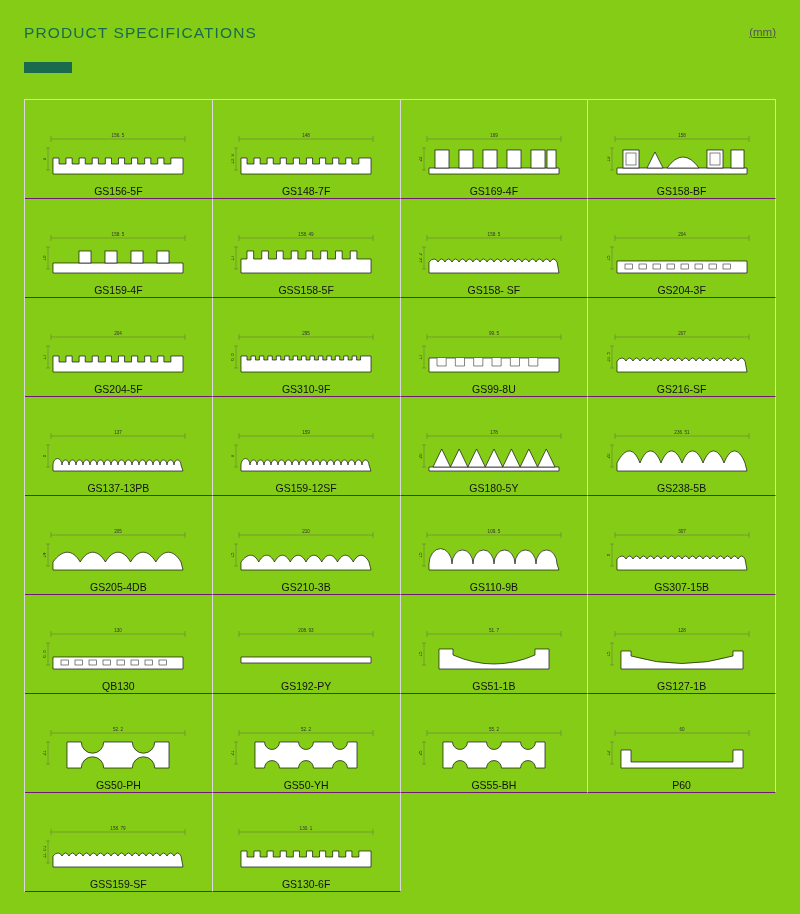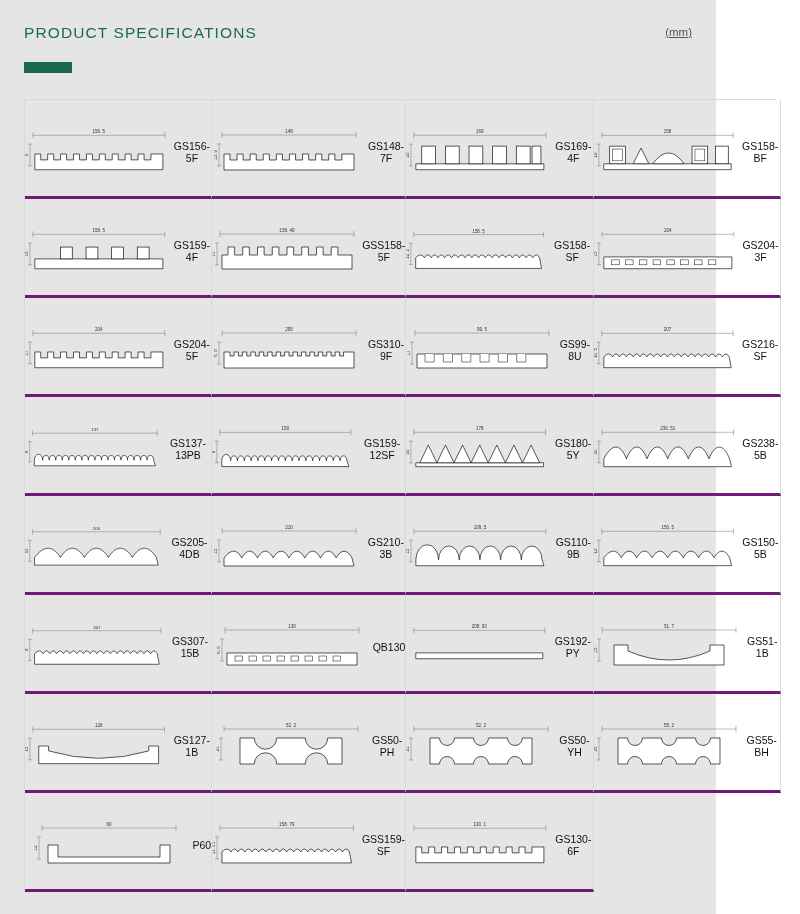--- a/index.html
+++ b/index.html
@@ -4,23 +4,23 @@
 <style>
   * { box-sizing: border-box; }
   html, body {
     margin: 0; padding: 0;
     width: 800px; height: 914px;
     background: #ffffff;
     font-family: "Liberation Sans", sans-serif;
   }
   .page {
     position: relative;
-    width: 716px;
+    width: 800px;
     height: 914px;
-    background: #e5e5e5;
+    background: #84cc16;
   }
   .header {
     position: absolute;
     top: 24px; left: 24px;
     right: 24px;
     height: 60px;
   }
   .title {
     font-size: 15.5px;
     letter-spacing: 1.1px;
@@ -45,24 +45,24 @@
     position: absolute;
     top: 99px; left: 24px;
     width: 752px;
     border-top: 1px solid #d9d9d9;
     border-left: 1px solid #d9d9d9;
     display: grid;
     grid-template-columns: repeat(4, 1fr);
   }
   .cell {
     border-right: 1px solid #d9d9d9;
-    border-bottom: 3px solid #701a75;
+    border-bottom: 1px solid #701a75;
     height: 99px;
     display: flex;
-    flex-direction: row;
+    flex-direction: column;
     align-items: center;
     justify-content: flex-end;
     padding-top: 8px;
     position: relative;
   }
   .fig {
     height: 58px;
     width: 100%;
     display: flex;
     align-items: center;
@@ -435,36 +435,20 @@
      </svg>
         </div>
         <div class="code">GS110-9B</div>
       </div>
       <div class="cell">
         <div class="fig">
           <svg width="150" height="52" viewBox="0 0 150 52" xmlns="http://www.w3.org/2000/svg">
        <line class="dimline" x1="8" y1="9" x2="142" y2="9"></line>
           <line class="dimline" x1="8" y1="6" x2="8" y2="12"></line>
           <line class="dimline" x1="142" y1="6" x2="142" y2="12"></line>
-          <text class="dimtxt" x="75" y="7" text-anchor="middle">150. 5</text>
-       <line class="dimline" x1="5" y1="18" x2="5" y2="40"></line>
-          <line class="dimline" x1="3" y1="18" x2="7" y2="18"></line>
-          <line class="dimline" x1="3" y1="40" x2="7" y2="40"></line>
-          <text class="dimtxt" x="3.4" y="29" text-anchor="middle" transform="rotate(-90 3.4 29)">12</text>
-       <path class="prof" d="M10,44 L10,36 C16.725,27 23.025,27 27.75,36 C32.475,27 38.775,27 43.5,36 C48.225,27 54.525,27 59.25,36 C63.975,27 70.275,27 75,36 C79.725,27 86.025,27 90.75,36 C95.475,27 101.775,27 106.5,36 C111.225,27 117.525,27 122.25,36 C126.975,27 133.275,27 138,36 L140,44 Z"></path>
-     </svg>
-        </div>
-        <div class="code">GS150-5B</div>
-      </div>
-      <div class="cell">
-        <div class="fig">
-          <svg width="150" height="52" viewBox="0 0 150 52" xmlns="http://www.w3.org/2000/svg">
-       <line class="dimline" x1="8" y1="9" x2="142" y2="9"></line>
-          <line class="dimline" x1="8" y1="6" x2="8" y2="12"></line>
-          <line class="dimline" x1="142" y1="6" x2="142" y2="12"></line>
           <text class="dimtxt" x="75" y="7" text-anchor="middle">307</text>
        <line class="dimline" x1="5" y1="18" x2="5" y2="40"></line>
           <line class="dimline" x1="3" y1="18" x2="7" y2="18"></line>
           <line class="dimline" x1="3" y1="40" x2="7" y2="40"></line>
           <text class="dimtxt" x="3.4" y="29" text-anchor="middle" transform="rotate(-90 3.4 29)">8</text>
        <path class="prof" d="M10,44 L10,33 Q15.5,27 19,33 Q22.5,27 26,33 Q29.5,27 33,33 Q36.5,27 40,33 Q43.5,27 47,33 Q50.5,27 54,33 Q57.5,27 61,33 Q64.5,27 68,33 Q71.5,27 75,33 Q78.5,27 82,33 Q85.5,27 89,33 Q92.5,27 96,33 Q99.5,27 103,33 Q106.5,27 110,33 Q113.5,27 117,33 Q120.5,27 124,33 Q127.5,27 131,33 Q134.5,27 138,33 L140,44 Z"></path>
      </svg>
         </div>
         <div class="code">GS307-15B</div>
       </div>

